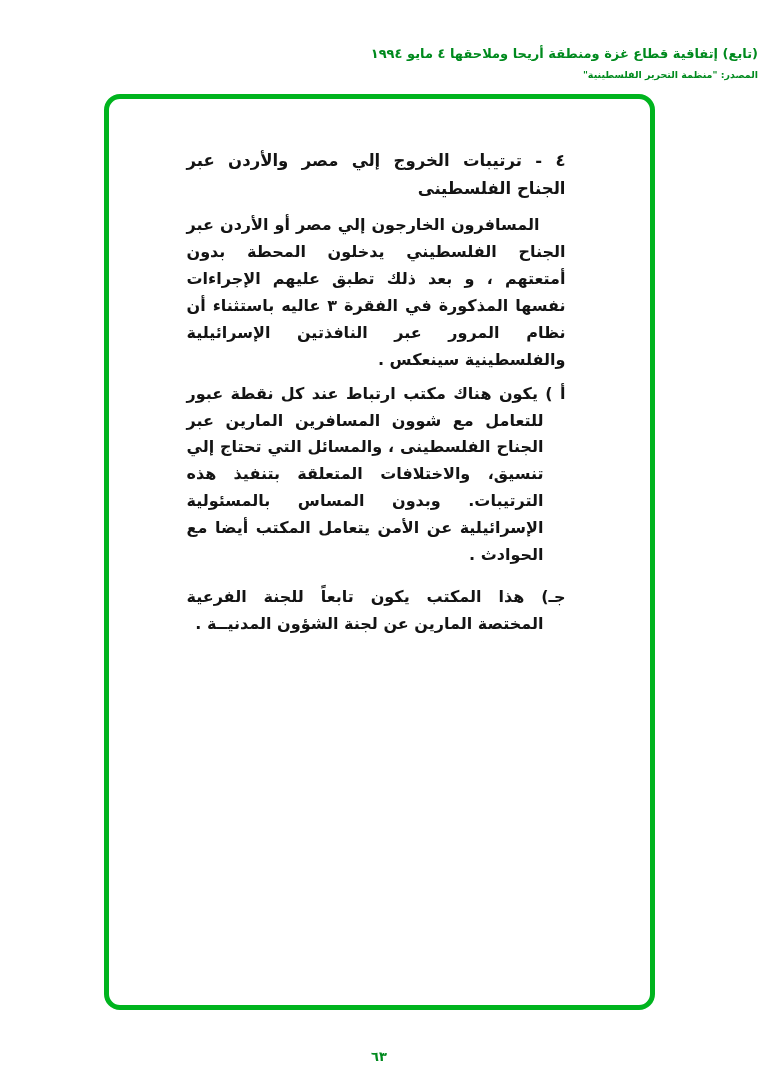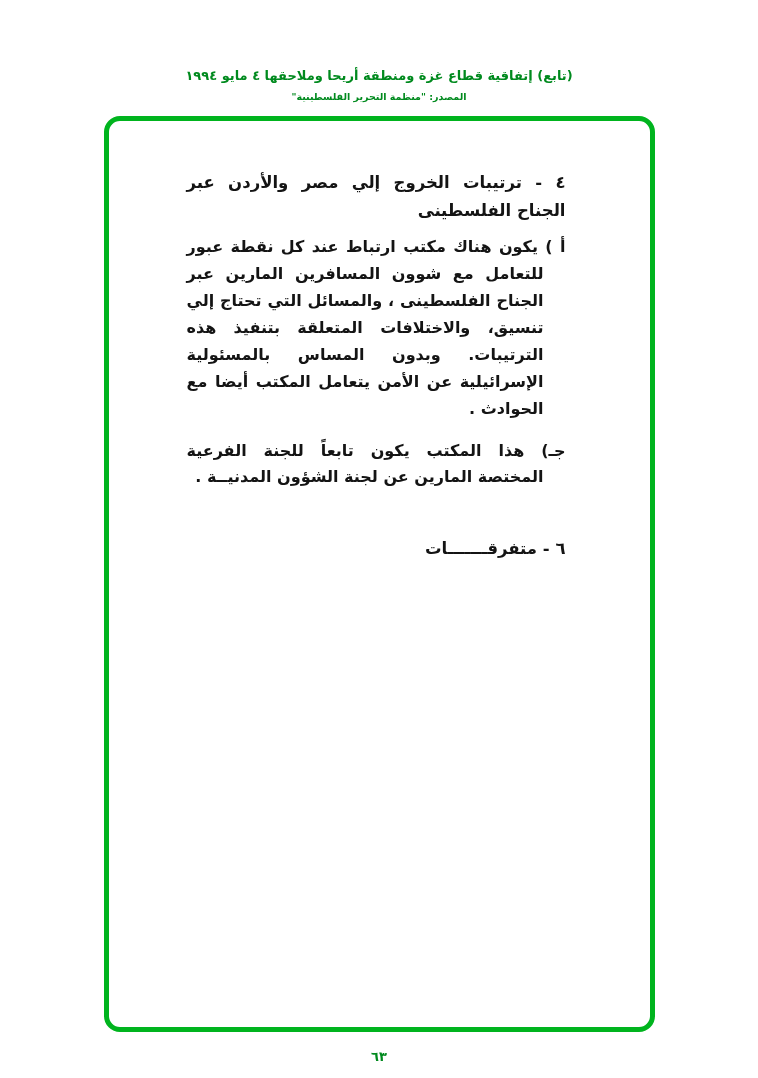--- a/index.html
+++ b/index.html
@@ -10,22 +10,21 @@
     overflow: hidden;
   }
   body {
     font-family: "DejaVu Sans", sans-serif;
     position: relative;
   }
 
   
   .top-header {
     direction: rtl;
-    text-align: center;
-    padding-top: 68px;
+    padding-top: 46px;
     color: var(--header-green, #008a1e);
   }
   .doc-title {
     font-size: 13px;
     font-weight: bold;
     letter-spacing: 0.3px;
   }
   .doc-source {
     font-size: 9.5px;
     font-weight: bold;
@@ -89,27 +88,27 @@
 
 <div class="top-header">
   <div class="doc-title">(تابع) إتفاقية قطاع غزة ومنطقة أريحا وملاحقها ٤ مايو ١٩٩٤</div>
   <div class="doc-source">المصدر:  "منظمة التحرير الفلسطينية"</div>
 </div>
 
 <div class="frame">
   <div class="content">
 
     <h2 class="section-heading">٤ - ترتيبات الخروج إلي مصر والأردن عبر الجناح الفلسطينى</h2>
+    <p class="lead-para">المسافرون الخارجون إلي مصر أو الأردن عبر الجناح الفلسطيني يدخلون المحطة بدون أمتعتهم ، و بعد ذلك تطبق عليهم الإجراءات نفسها المذكورة في الفقرة ٣ عاليه باستثناء أن نظام المرور عبر النافذتين الإسرائيلية والفلسطينية سينعكس .</p>
 
 
     <p class="item"><span class="item-label">أ )</span> <span>يكون هناك مكتب ارتباط عند كل نقطة عبور للتعامل مع شوون المسافرين المارين عبر الجناح الفلسطينى ، والمسائل التي تحتاج إلي تنسيق، والاختلافات المتعلقة بتنفيذ هذه الترتيبات. وبدون المساس بالمسئولية الإسرائيلية عن الأمن يتعامل المكتب أيضا مع الحوادث .</span></p>
 
 
     <p class="item"><span class="item-label">جـ)</span> <span>هذا المكتب يكون تابعاً للجنة الفرعية المختصة المارين عن لجنة الشؤون المدنيــة .</span></p>
 
-    <h2 class="section-heading heading-6">٦ -  متفرقـــــــات</h2>
 
 
 
   </div>
 </div>
 
 <div class="page-number">٦٣</div>
 
 </body></html>

